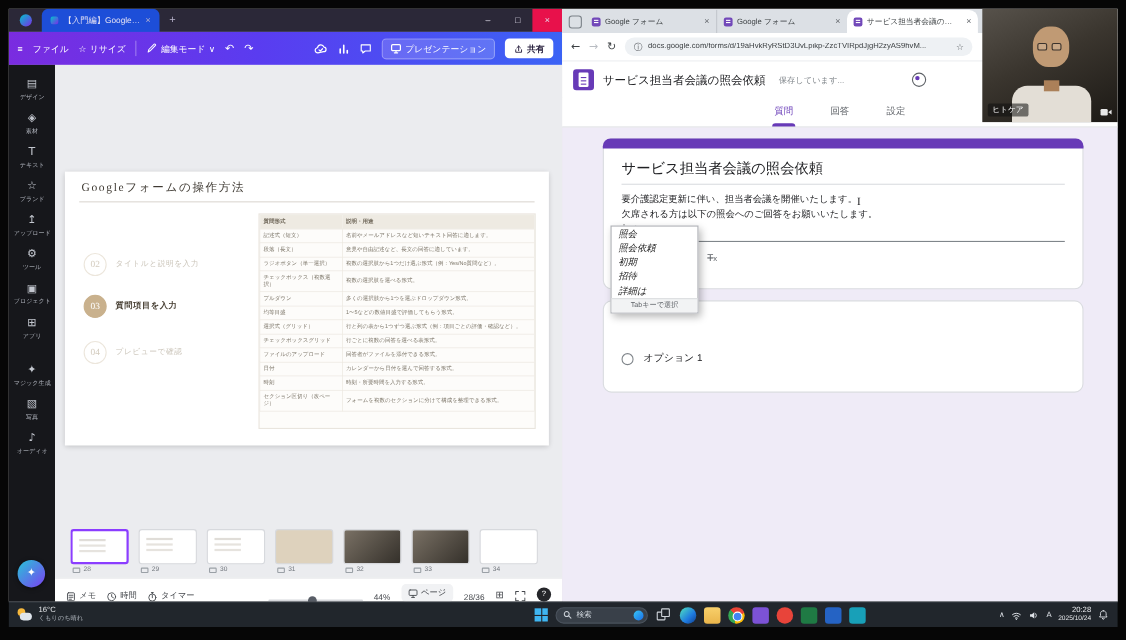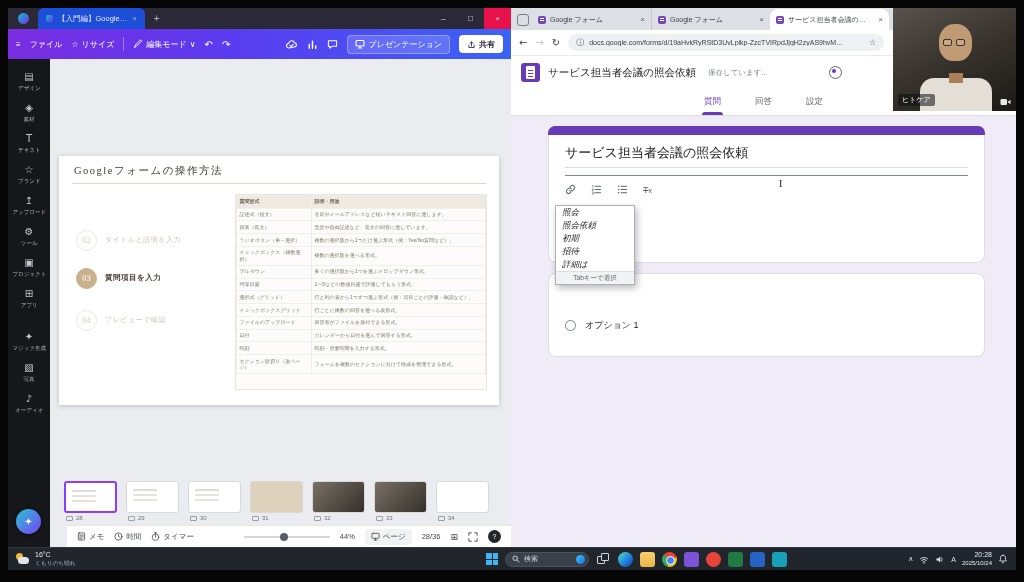--- a/index.html
+++ b/index.html
@@ -58,21 +58,21 @@
   .thumbs { position:absolute; left:14px; top:422px; right:0; height:46px; display:flex; gap:9px; overflow:hidden; }
   .thumb { width:53px; flex:0 0 auto; display:flex; flex-direction:column; gap:2px; }
   .th-box { width:53px; height:32px; background:#fff; border:1px solid #d7d9dd; border-radius:3px; position:relative; overflow:hidden; }
   .thumb.sel .th-box { border:2px solid #8b3dff; }
   .th-lines { position:absolute; left:6px; top:7px; width:24px; height:2px; background:#e0ddd8; box-shadow:0 5px 0 #e6e3de, 0 10px 0 #e6e3de; }
   .th-cream .th-box { background:#ded2bd; }
   .th-photo .th-box { background:linear-gradient(135deg,#7a7165,#34302a); }
   .th-label { display:flex; align-items:center; gap:3px; font-size:6px; color:#70757c; padding-left:2px; }
   .th-mon { width:7px; height:5px; border:1px solid #9aa0a6; border-radius:1px; }
 
-  .cv-statusbar { position:absolute; left:42px; right:0; bottom:0; height:22px; background:#fff; border-top:1px solid #e4e5e8; display:flex; align-items:center; gap:10px; padding:0 10px; font-size:7.5px; color:#45484d;margin-left:17px; }
+  .cv-statusbar { position:absolute; left:42px; right:0; bottom:0; height:22px; background:#fff; border-top:1px solid #e4e5e8; display:flex; align-items:flex-end; gap:10px; padding:0 10px; font-size:7.5px; color:#45484d; }
   .st-item { display:flex; align-items:center; gap:3px; }
   .slider { width:86px; height:2px; background:#d5d7db; border-radius:2px; position:relative; margin-left:auto; }
   .knob { position:absolute; left:36px; top:-3px; width:8px; height:8px; background:#585d66; border-radius:50%; }
   .pagepill { display:flex; align-items:center; gap:3px; background:#f1f2f4; border-radius:4px; padding:3px 6px; }
   .help { width:13px; height:13px; border-radius:50%; background:#25262a; color:#fff; display:flex; align-items:center; justify-content:center; font-size:7px; }
   .glyph { font-family:"DejaVu Sans",sans-serif; }
 
   
   #browser { position:absolute; left:503px; top:0; width:505px; height:539px; background:#fff; overflow:hidden; }
   .br-tabbar { position:absolute; left:0; top:0; right:0; height:22px; background:#dce0e5; display:flex; align-items:flex-end; padding-left:4px; }
@@ -115,21 +115,21 @@
   .ct-desc { font-size:8.5px; color:#202124; line-height:13px; }
   .compose { display:inline-block; border-bottom:1px solid #151515; line-height:12px; }
   .ct-underline { border-bottom:1px solid #80868b; margin-top:5px; }
   .ct-toolbar { display:flex; gap:15px; margin-top:8px; color:#5f6368; align-items:center; }
   .tx-ic { font-size:9px; color:#5f6368; }
   .tx-ic b { text-decoration:line-through; font-weight:normal; }
   .tx-ic small { font-size:7px; }
   .ibeam { position:absolute; left:230px; top:43px; font-family:"Liberation Serif","DejaVu Serif",serif; font-size:10px; color:#202124; }
 
   .card-q { top:157px; height:84px; }
-  .q-option { position:absolute; left:16px; top:45px; display:flex; align-items:center; gap:9px; }
+  .q-option { position:absolute; left:16px; top:45px; display:flex; align-items:flex-end; gap:9px; }
   .radio { width:11px; height:11px; border:1.5px solid #80868b; border-radius:50%; }
   .q-label { font-size:9px; color:#202124; }
 
   .ime { position:absolute; left:44px; top:89px; width:80px; background:#fff; border:1px solid #adb0b5; box-shadow:2px 3px 7px rgba(0,0,0,.28); z-index:20; font-size:8.5px; color:#1a1a1a; }
   .ime-item { height:13px; line-height:13px; padding-left:6px; white-space:nowrap; overflow:hidden;font-style:italic; }
   .ime-foot { height:13px; line-height:12px; background:#f2f3f4; border-top:1px solid #dcdee0; font-size:6.5px; color:#5f6368; text-align:center; }
 
   .gf-actionbar { position:absolute; left:14px; right:10px; bottom:1px; height:28px; background:#fff; border:1px solid #dadce0; border-radius:7px; box-shadow:0 1px 3px rgba(0,0,0,.12); display:flex; align-items:center; justify-content:space-around; color:#5f6368; }
   .ab-tt { font-size:10px; color:#5f6368; font-family:"Liberation Serif","DejaVu Serif",serif; }
 
@@ -525,20 +525,25 @@
       <span class="gf-tab">回答</span>
       <span class="gf-tab">設定</span>
     </div>
 
     <div class="gf-content">
 
       <div class="card card-title">
         <div class="band"></div>
         <div class="ct-body">
           <div class="ct-title">サービス担当者会議の照会依頼</div>
+          <div class="ct-desc">
+            <div>要介護認定更新に伴い、担当者会議を開催いたします。</div>
+            <div>欠席される方は以下の照会へのご回答をお願いいたします。</div>
+            <span class="compose">しょ</span>
+          </div>
           <div class="ct-underline"></div>
           <div class="ct-toolbar">
             <svg class="ic-svg" width="11" height="11" viewBox="0 0 12 12">
                 <path d="M5 6.8a2.4 2.4 0 003.4.3l1.4-1.4a2.4 2.4 0 00-3.4-3.4l-.8.8"></path>
                 <path d="M7 5.2a2.4 2.4 0 00-3.4-.3L2.2 6.3a2.4 2.4 0 003.4 3.4l.8-.8"></path>
               </svg>
             <svg class="ic-svg" width="11" height="11" viewBox="0 0 12 12">
                 <path d="M4.5 2.5h6M4.5 6h6M4.5 9.5h6"></path>
                 <path d="M1.5 1.8h.7v1.6M1.3 5.4h1.4l-1.4 1.4h1.4M1.3 8.6h1.2a.6.6 0 010 1.2H2a.6.6 0 01.5 1.2H1.3" style="stroke-width:.7"></path>
               </svg>

